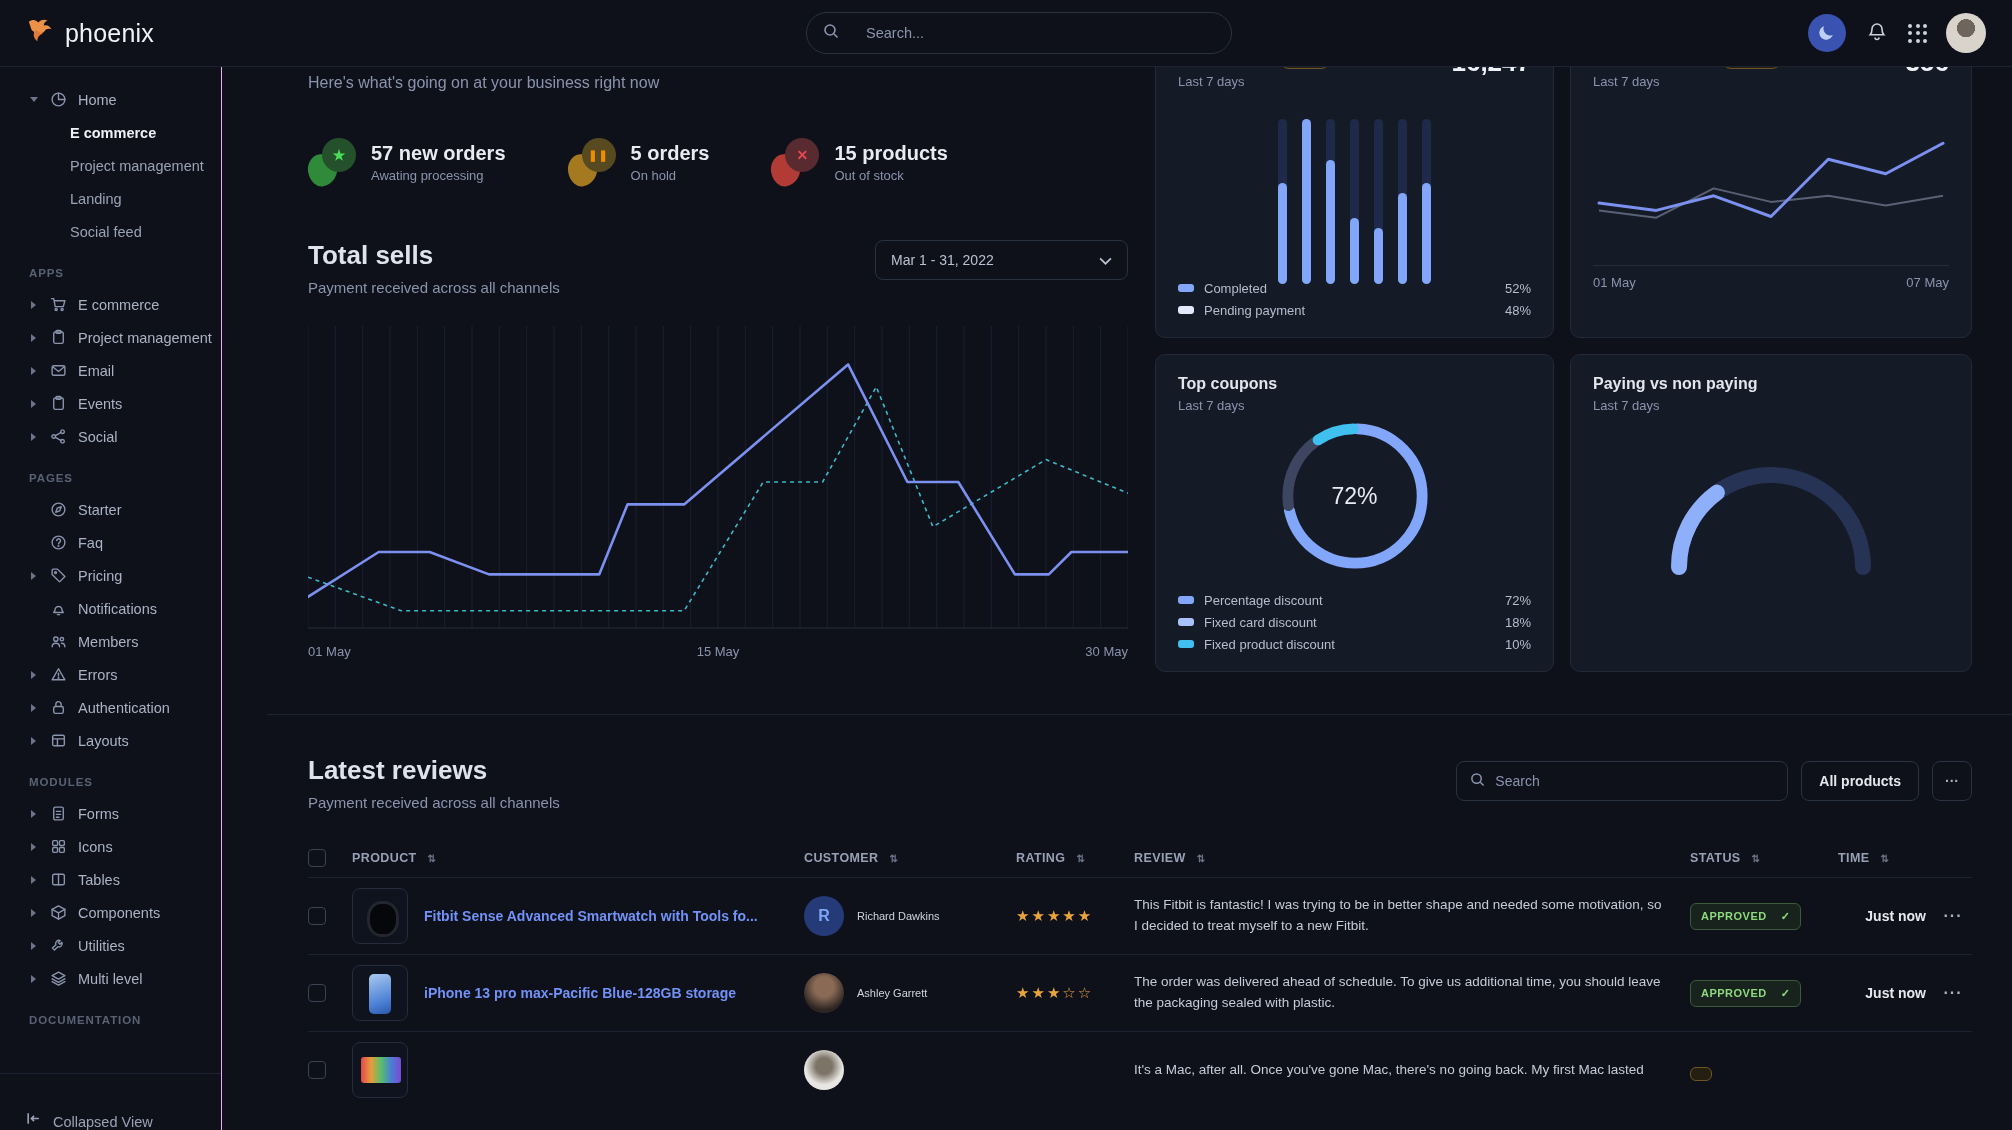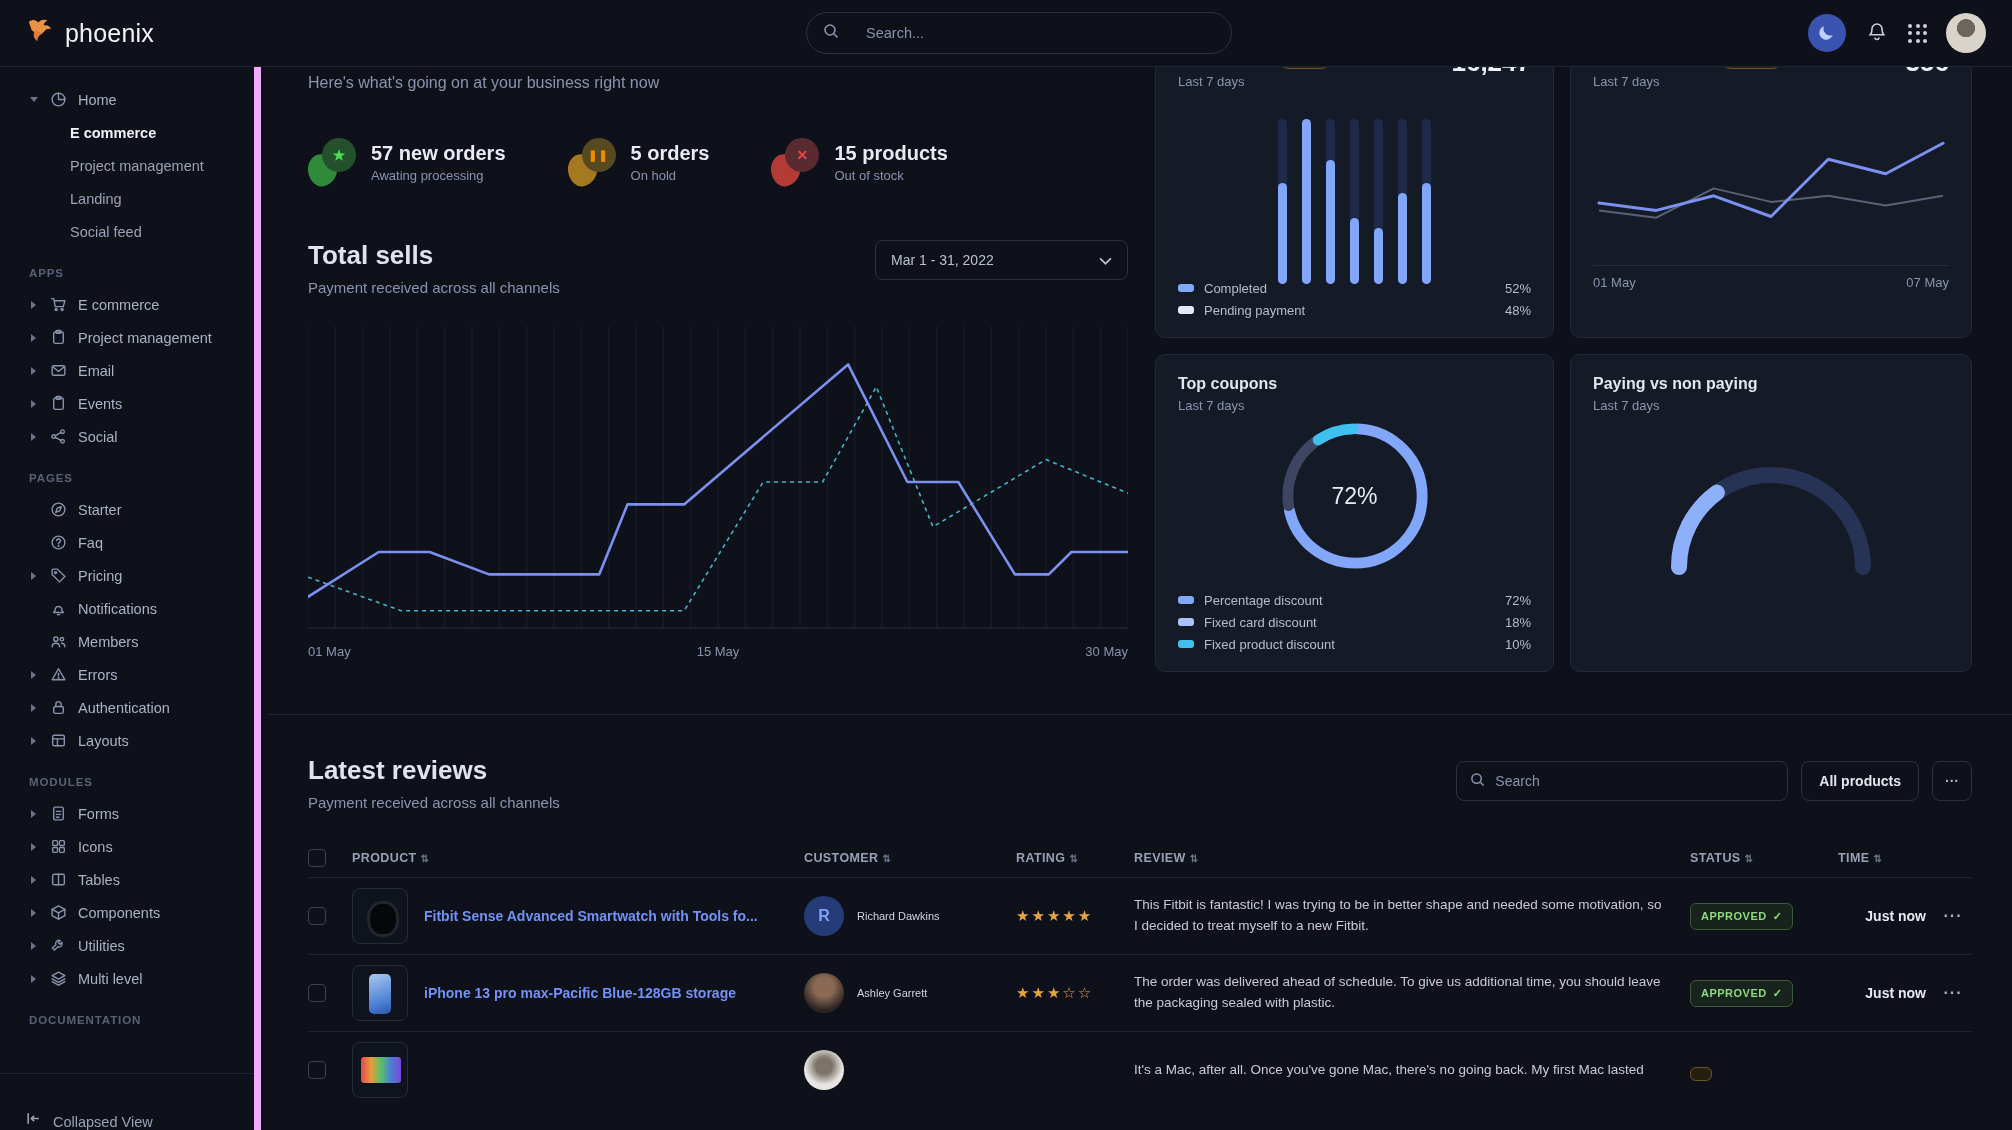--- a/index.html
+++ b/index.html
@@ -17,21 +17,21 @@
   .nav-search input::placeholder{color:#8a94ad}
   .nav-right{margin-left:auto;display:flex;align-items:center;gap:19px}
   .moon-btn{width:38px;height:38px;border-radius:50%;background:#3a53b0;border:none;cursor:pointer;
     display:flex;align-items:center;justify-content:center}
   .icon-btn{background:none;border:none;cursor:pointer;display:flex;align-items:center;justify-content:center}
   .grid9{display:grid;grid-template-columns:repeat(3,4px);grid-gap:3.5px}
   .grid9 i{width:4px;height:4px;border-radius:50%;background:#ccd2de}
   .avatar-top{width:40px;height:40px;border-radius:50%;cursor:pointer;
     background:radial-gradient(circle at 50% 38%,#6e655c 0 28%,#d9d4cb 29% 100%)}
   
-  .sidebar{position:fixed;top:67px;left:0;bottom:0;width:261px;border-right:7px solid #f0abfc;
+  .sidebar{position:fixed;top:67px;left:0;bottom:0;width:222px;border-right:1px solid #f0abfc;
     display:flex;flex-direction:column;background:#0e111a;z-index:5}
   .sidebar nav{flex:1;padding-top:16px;overflow:hidden}
   .sb-item{height:33px;display:flex;align-items:center;gap:11px;padding-left:29px;cursor:pointer;
     font-size:14.5px;color:#aab2c4}
   .sb-item .lbl{white-space:nowrap}
   .sb-child{height:33px;display:flex;align-items:center;padding-left:70px;cursor:pointer;
     font-size:14.5px;color:#9aa2b5}
   .sb-child.active{color:#eef1f6;font-weight:700}
   .sb-label{margin:19px 0 9px 29px;font-size:11.5px;font-weight:700;letter-spacing:.9px;color:#596274}
   .caret{width:9px;display:flex;justify-content:center;flex:none}
@@ -94,21 +94,21 @@
   .rv-search{width:332px;height:40px;border:1px solid #2a3140;border-radius:8px;display:flex;
     align-items:center;gap:10px;padding:0 13px;color:#8a94ad}
   .rv-search input{flex:1;background:transparent;border:none;outline:none;color:#cfd4de;font-size:14px;font-family:inherit}
   .rv-search input::placeholder{color:#8a94ad}
   .btn{height:40px;border:1px solid #2a3140;border-radius:8px;background:transparent;color:#e3e6ed;
     font-size:14px;font-weight:600;padding:0 17px;cursor:pointer;font-family:inherit}
   .btn.sm{padding:0 12px;color:#aab0c0;font-weight:700}
   .rtable{margin-top:28px}
   .trow{display:grid;grid-template-columns:44px 452px 212px 118px 556px 148px 96px 38px;align-items:center}
   .thead{height:38px;font-size:12.5px;font-weight:700;letter-spacing:.4px;color:#98a0b5}
-  .th{display:flex;align-items:center;gap:4px;cursor:pointer}
+  .th{display:flex;align-items:center;gap:11px;cursor:pointer}
   .sort{font-size:10px;color:#6b7489}
   .tbody .trow{height:77px;border-top:1px solid #1c2230}
   .cb{width:18px;height:18px;border:1px solid #3a4254;border-radius:4px;background:transparent;cursor:pointer}
   .pcell{display:flex;align-items:center;gap:16px;min-width:0}
   .thumb{width:56px;height:56px;border:1px solid #262c3d;border-radius:8px;background:#0f131d;
     flex:none;position:relative;overflow:hidden}
   .thumb.watch::after{content:"";position:absolute;left:14px;top:12px;width:26px;height:30px;border-radius:45%;
     background:#05070b;border:3px solid #23262e}
   .thumb.phone::after{content:"";position:absolute;left:16px;top:8px;width:22px;height:40px;border-radius:5px;
     background:linear-gradient(160deg,#a9c9f0,#4a7fd4 70%,#2b57a8)}
@@ -118,21 +118,21 @@
     text-overflow:ellipsis;cursor:pointer}
   .ccell{display:flex;align-items:center;gap:13px}
   .cav{width:40px;height:40px;border-radius:50%;flex:none;display:flex;align-items:center;
     justify-content:center;font-weight:700;font-size:16px}
   .cav.init{background:#243b77;color:#7ea5f8}
   .cav.photo1{background:radial-gradient(circle at 50% 35%,#8a6a54 0 30%,#2e2523 70%)}
   .cav.photo2{background:radial-gradient(circle at 50% 40%,#7d7468 0 26%,#e8e6e2 60%)}
   .cname{font-size:11px;color:#cfd4de}
   .stars{font-size:15px;color:#e8a33d;letter-spacing:2px;white-space:nowrap}
   .review-txt{font-size:13.5px;line-height:1.55;color:#c6cbd8;padding-right:26px}
-  .stbadge{display:inline-flex;align-items:center;gap:6px;font-size:11px;font-weight:700;
+  .stbadge{display:inline-flex;align-items:center;gap:14px;font-size:11px;font-weight:700;
     letter-spacing:.5px;color:#8fd97e;background:#17231c;border:1px solid #3c5a3a;border-radius:6px;
     padding:6px 10px}
   .stbadge.warn{color:#f5b05c;background:#251f12;border-color:#6f5526}
   .tcell{font-size:14px;font-weight:700;color:#e6e9f0;text-align:right;padding-right:8px}
   .dots{color:#aab0c0;font-weight:700;text-align:center;cursor:pointer;letter-spacing:1px}
 </style>
 </head>
 <body>
 
 <header class="navbar">

